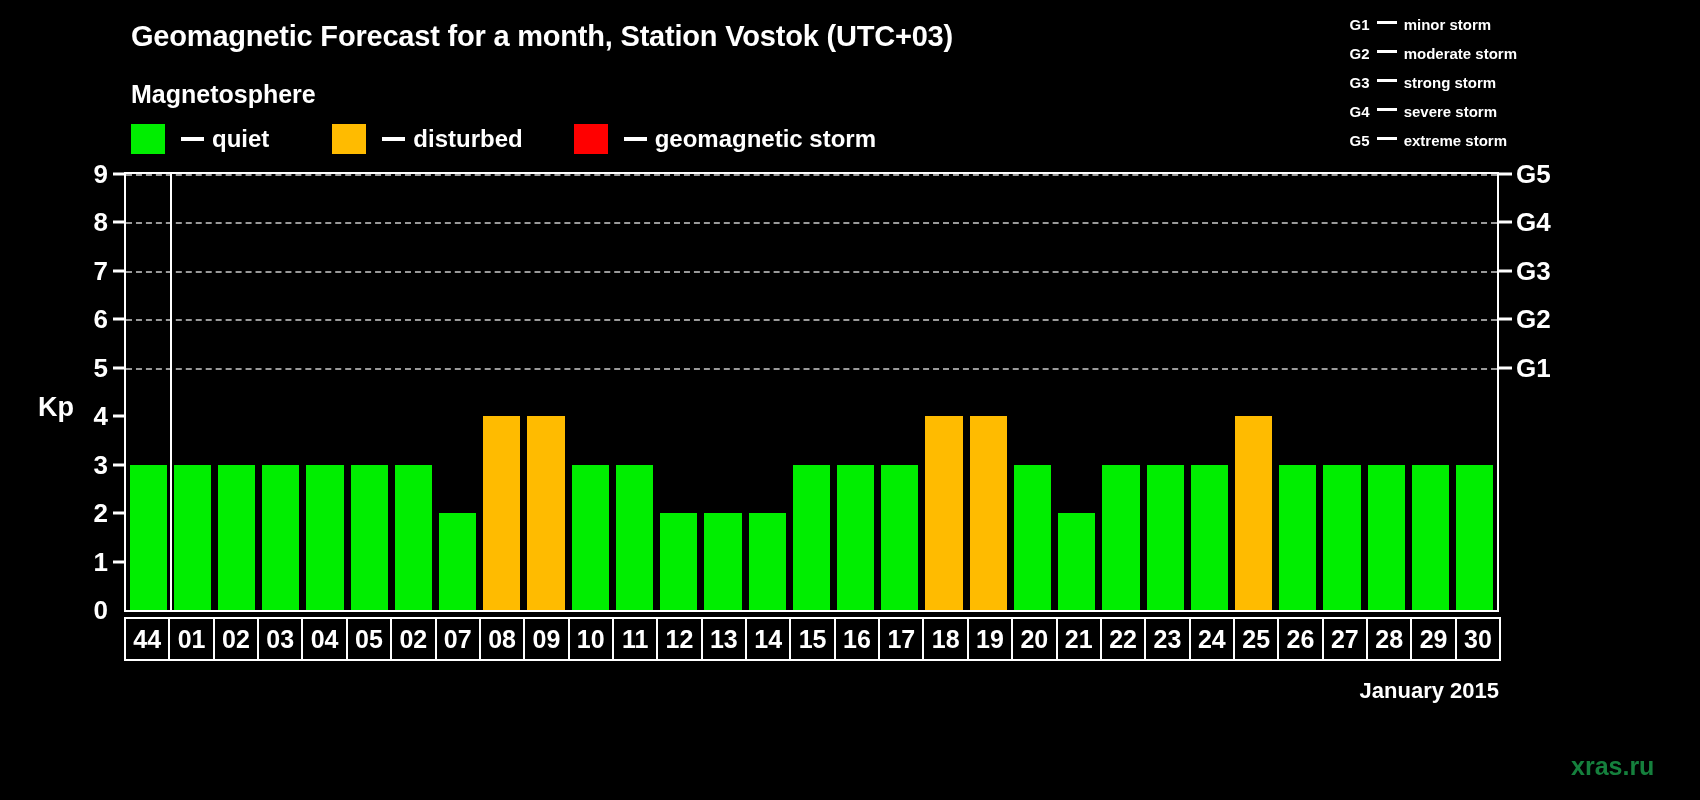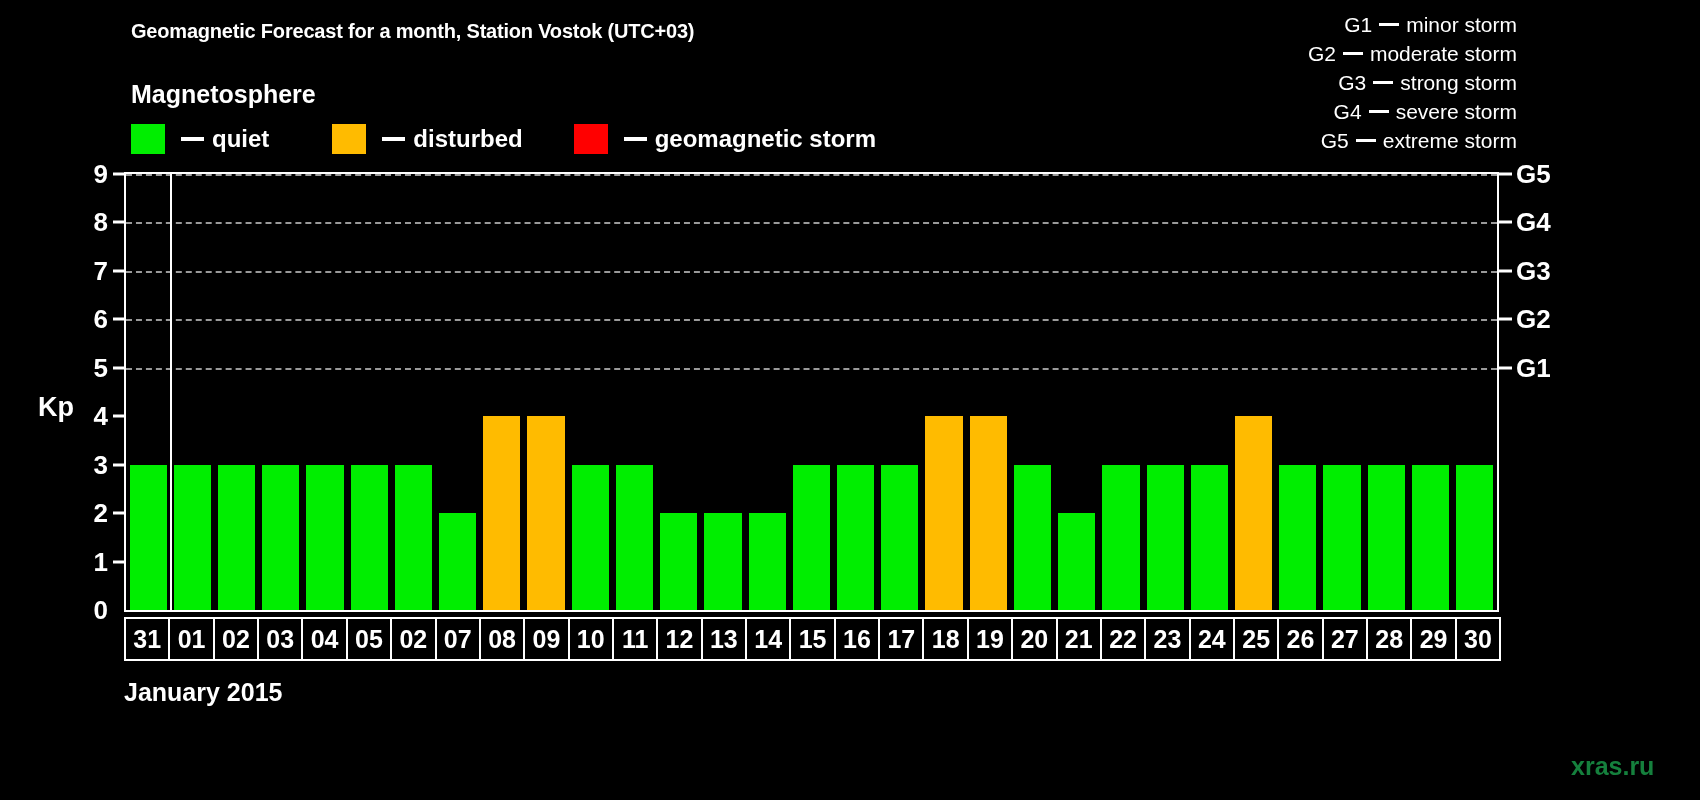--- a/index.html
+++ b/index.html
@@ -1,35 +1,35 @@
 <!DOCTYPE html>
 <html><head>
 <meta charset="utf-8">
 <style>
   html,body{margin:0;padding:0;background:#000;}
   body{width:1700px;height:800px;overflow:hidden;
        font-family:"Liberation Sans",sans-serif;color:#fff;}
   #root{position:relative;width:1700px;height:800px;background:#000;}
 
   
-  .title{position:absolute;left:131px;top:20px;font-size:20px;font-weight:bold;
+  .title{position:absolute;left:131px;top:20px;font-size:29px;font-weight:bold;
          letter-spacing:-.2px;white-space:nowrap;}
   .mag-label{position:absolute;left:131px;top:80px;font-size:25px;font-weight:bold;}
 
   .legend{position:absolute;left:131px;top:124px;height:30px;display:flex;align-items:center;}
   .leg-item{display:flex;align-items:center;}
   .leg-sw{width:34px;height:30px;display:block;}
   .leg-dash{display:inline-block;width:23px;height:4px;background:#fff;margin:0 8px 0 16px;}
   .leg-txt{font-size:24px;font-weight:bold;white-space:nowrap;}
   .gap1{width:63px;}
   .gap2{width:51px;}
 
   
   .gscale{position:absolute;right:183px;top:10px;}
-  .grow{font-size:21px;font-weight:normal;line-height:29px;white-space:nowrap;text-align:right;}
+  .grow{font-size:15px;font-weight:bold;line-height:29px;white-space:nowrap;}
   .gcode{display:inline-block;}
   .gdash{display:inline-block;width:20px;height:3px;background:#fff;margin:0 7px 6px 7px;}
 
   
   .plot{position:absolute;left:124px;top:172px;width:1375px;height:440px;
         border:2px solid #fff;box-sizing:border-box;background:#000;}
   .gridline{position:absolute;left:0;right:0;height:0;
             border-top:2px dashed #9a9a9a;}
   .divider{position:absolute;top:0;bottom:0;width:2px;background:#fff;}
 
@@ -51,22 +51,22 @@
         left:1516px;}
   .gtick{position:absolute;left:1499px;width:13px;height:3px;background:#fff;
          transform:translateY(-50%);}
 
   
   .daterow{position:absolute;left:124px;top:617px;width:1375px;height:44px;display:flex;}
   .datecell{flex:1 1 0;border:2px solid #fff;box-sizing:border-box;margin-right:-2px;
             display:flex;align-items:center;justify-content:center;
             font-size:25px;font-weight:bold;background:#000;}
 
-  .xtitle{position:absolute;left:124px;top:678px;width:1375px;text-align:left;
-          font-size:25px;font-weight:bold;}
+  .xtitle{position:absolute;left:124px;top:678px;width:1375px;text-align:right;
+          font-size:22px;font-weight:bold;}
   .watermark{position:absolute;left:1571px;top:752px;font-size:25px;font-weight:bold;
              color:#15803d;}
 </style>
 </head>
 <body>
 
 <div id="root">
 
   <div class="title">Geomagnetic Forecast for a month, Station Vostok (UTC+03)</div>
   <div class="mag-label">Magnetosphere</div>
@@ -235,21 +235,21 @@
       <div class="gtick" style="top: 319.333px;"></div>
       <div class="glab" style="top: 270.889px;">G3</div>
       <div class="gtick" style="top: 270.889px;"></div>
       <div class="glab" style="top: 222.444px;">G4</div>
       <div class="gtick" style="top: 222.444px;"></div>
       <div class="glab" style="top: 174px;">G5</div>
       <div class="gtick" style="top: 174px;"></div>
     </div>
 
   <div class="daterow" id="dates-host">
-      <div class="datecell">31</div>
+      <div class="datecell">44</div>
       <div class="datecell">01</div>
       <div class="datecell">02</div>
       <div class="datecell">03</div>
       <div class="datecell">04</div>
       <div class="datecell">05</div>
       <div class="datecell">02</div>
       <div class="datecell">07</div>
       <div class="datecell">08</div>
       <div class="datecell">09</div>
       <div class="datecell">10</div>

